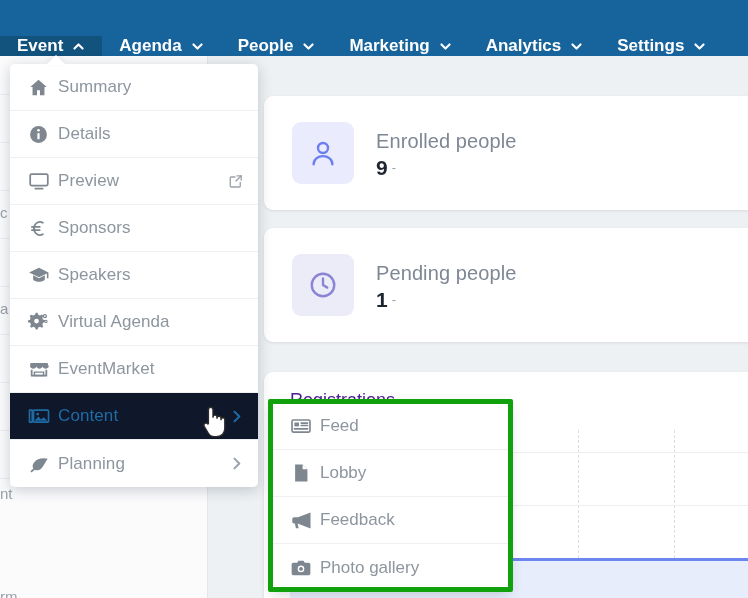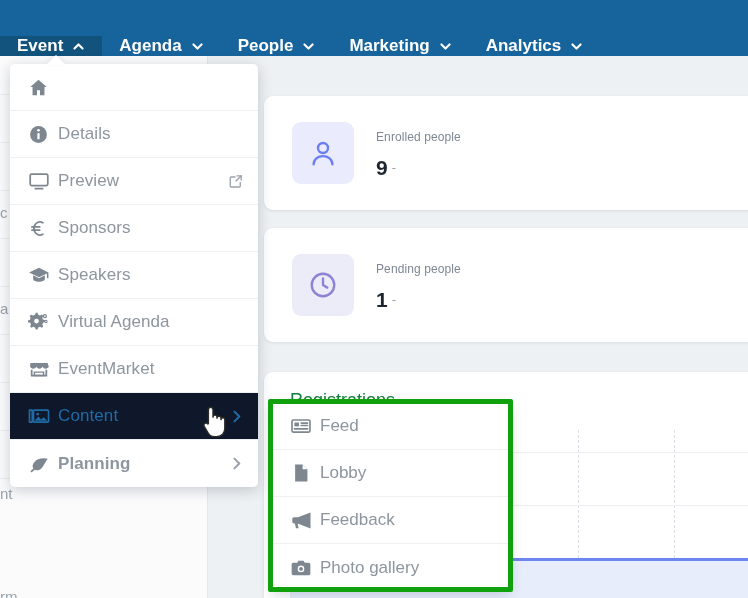--- a/index.html
+++ b/index.html
@@ -34,41 +34,41 @@
     background: #ffffff; border-radius: 9px;
     box-shadow: 0 1px 3px rgba(20,30,50,.10);
   }
   .card .icon-tile {
     position: absolute; left: 28px; top: 26px;
     width: 62px; height: 62px; border-radius: 9px;
     display: flex; align-items: center; justify-content: center;
   }
   .card .card-label {
     position: absolute; left: 112px; top: 34px;
-    font-size: 12px; color: #7e8794; letter-spacing: .1px;
+    font-size: 20px; color: #7e8794; letter-spacing: .1px;
   }
   .card .card-value {
     position: absolute; left: 112px; top: 60px;
     font-size: 21px; font-weight: bold; color: #1d2530;
   }
   .card .card-value .suffix {
     font-size: 13px; font-weight: normal; color: #97a0aa; margin-left: 4px;
     vertical-align: 3px;
   }
 
   
   .chart-panel {
     position: absolute; left: 56px; right: -30px; top: 316px; bottom: -60px;
     background: #ffffff; border-radius: 9px;
     box-shadow: 0 1px 3px rgba(20,30,50,.10);
     overflow: hidden;
   }
   .chart-title {
     position: absolute; left: 26px; top: 18px;
-    font-size: 18px; color: #15803d;
+    font-size: 18px; color: #4c1d95;
   }
   .plot {
     position: absolute; left: 26px; right: 8px; top: 58px; bottom: 0;
   }
   .vgrid {
     position: absolute; top: 0; bottom: 0; width: 0;
     border-left: 1px dashed #d9dee4;
   }
   .hgrid {
     position: absolute; left: 0; right: 0; height: 0;
@@ -113,21 +113,21 @@
     border-bottom: 10px solid #ffffff;
     filter: drop-shadow(0 -2px 2px rgba(25,40,65,.08));
   }
   .dd-item {
     position: relative; height: 47px;
     display: flex; align-items: center;
     padding: 0 14px 0 18px;
     border-bottom: 1px solid #eef0f2;
     cursor: pointer;
   }
-  .dd-item:last-child { border-bottom: none; font-weight: bold; }
+  .dd-item:last-child { border-bottom: none; }
   .dd-item.highlight { background: #0f172a; }
   .dd-ico {
     width: 30px; flex: 0 0 30px; display: flex;
     align-items: center; justify-content: flex-start;
     color: #7e868f;
   }
   .dd-label {
     font-size: 17px; color: #8d959e; letter-spacing: .1px; flex: 1 1 auto;
   }
   .dd-item.highlight .dd-label { color: #1f6ba6; }
@@ -275,32 +275,41 @@
 
     <div class="nav-item">
       <span>Analytics</span>
       <span class="caret">
         <svg width="13" height="13" viewBox="0 0 16 16" fill="none" stroke="#ffffff" stroke-width="2.6" stroke-linecap="round" stroke-linejoin="round">
           <path d="M3 5.5L8 10.5l5-5"></path>
         </svg>
       </span>
     </div>
 
+    <div class="nav-item">
+      <span>Settings</span>
+      <span class="caret">
+        <svg width="13" height="13" viewBox="0 0 16 16" fill="none" stroke="#ffffff" stroke-width="2.6" stroke-linecap="round" stroke-linejoin="round">
+          <path d="M3 5.5L8 10.5l5-5"></path>
+        </svg>
+      </span>
+    </div>
 
   </div>
 
   <div class="dropdown">
     <div class="dd-tail"></div>
 
     <div class="dd-item">
       <span class="dd-ico">
         <svg width="21" height="21" viewBox="0 0 24 24" fill="currentColor">
           <path d="M12 3.2L2.6 11.3h2.6v9.5h5.1v-5.6h3.4v5.6h5.1v-9.5h2.6z"></path>
         </svg>
       </span>
+      <span class="dd-label">Summary</span>
     </div>
 
     <div class="dd-item">
       <span class="dd-ico">
         <svg width="21" height="21" viewBox="0 0 24 24" fill="currentColor">
           <circle cx="12" cy="12" r="9.6"></circle>
           <rect x="10.7" y="10.3" width="2.6" height="7.2" rx="1" fill="#ffffff"></rect>
           <circle cx="12" cy="7.2" r="1.5" fill="#ffffff"></circle>
         </svg>
       </span>

